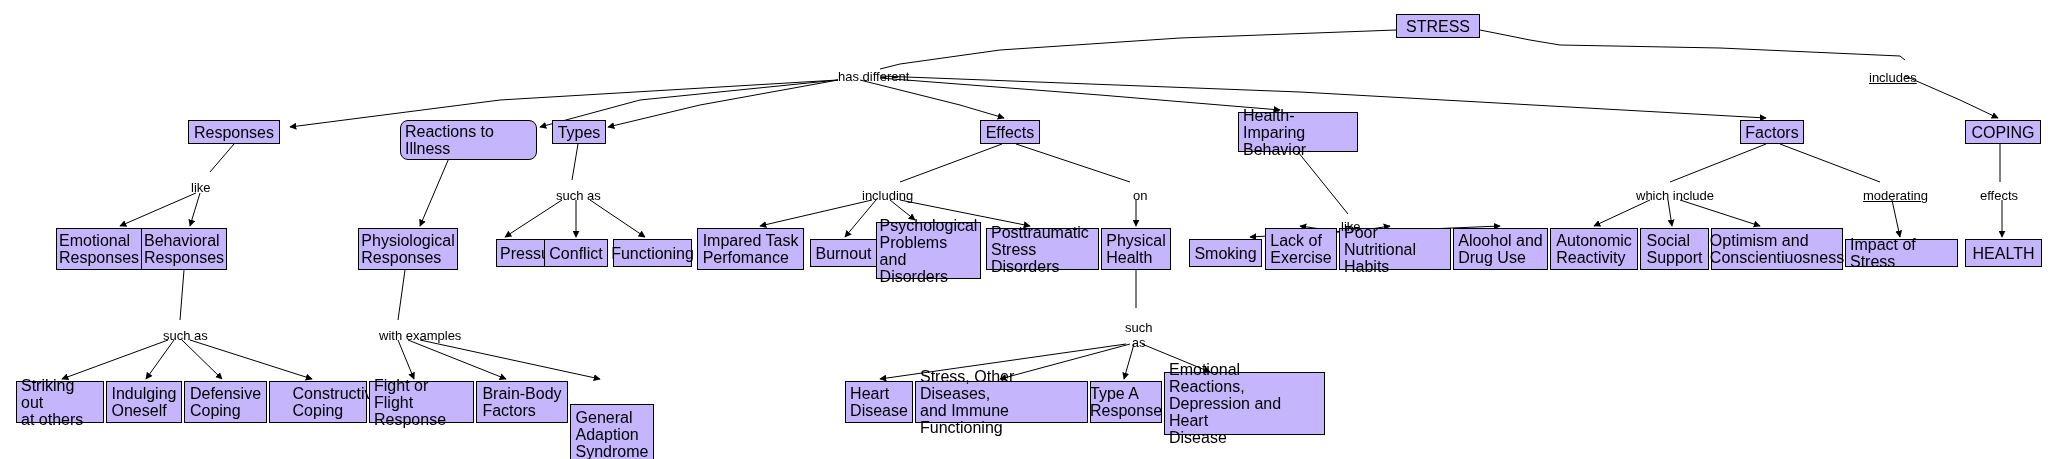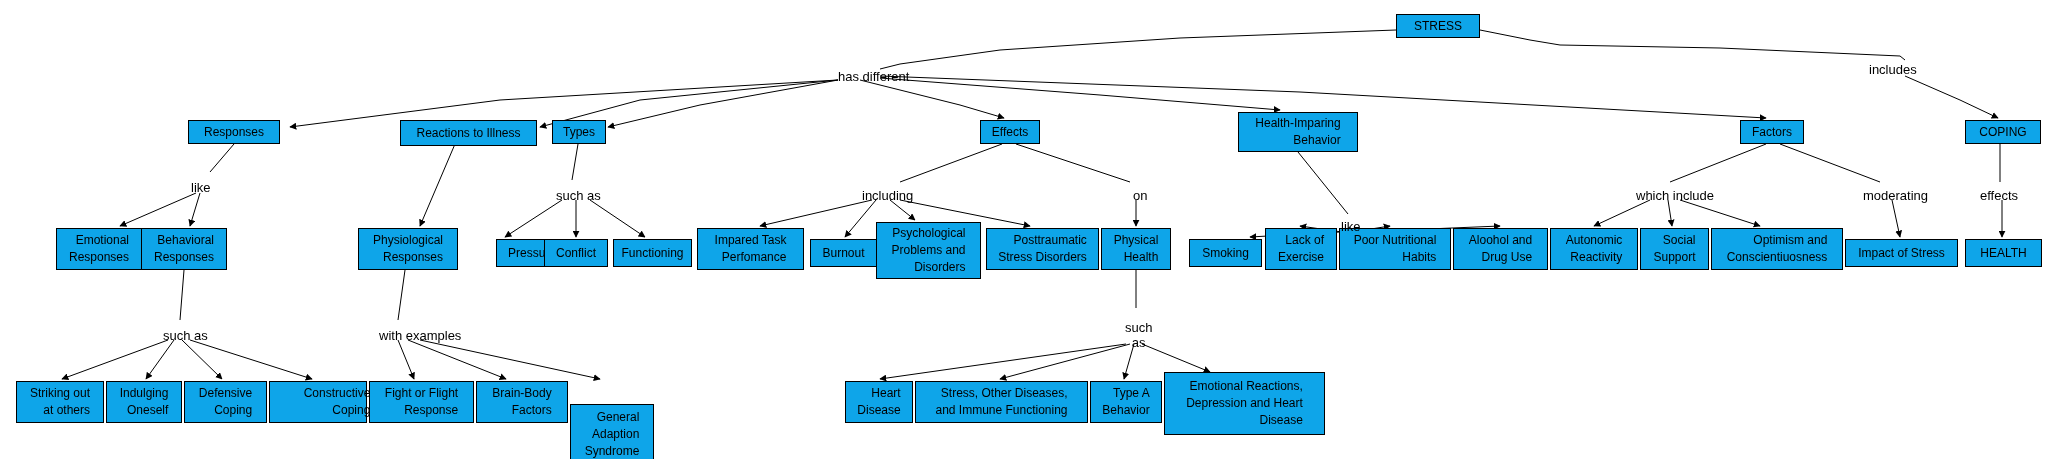--- a/index.html
+++ b/index.html
@@ -21,25 +21,25 @@
     position: absolute;
     left: 0;
     top: 0;
     width: 2051px;
     height: 459px;
   }
   .node {
     position: absolute;
     box-sizing: border-box;
     border: 1px solid #000000;
-    background: #0ea5e9;
+    background: #c4b5fd;
     color: #000000;
-    font-size: 12px;
+    font-size: 16px;
     line-height: 17px;
-    text-align: right;
+    text-align: left;
     display: flex;
     align-items: center;
     justify-content: center;
     padding: 1px 4px;
     white-space: pre-line;
   }
   .linklabel {
     position: absolute;
     font-size: 13px;
     line-height: 15px;
@@ -137,21 +137,21 @@
       <path d="M 1130 344 L 1000 379" marker-end="url(#arrow)"></path>
       <path d="M 1134 344 L 1124 379" marker-end="url(#arrow)"></path>
       <path d="M 1142 344 L 1210 372" marker-end="url(#arrow)"></path>
     </g>
   </svg>
 
   <div id="nodes">
       <div class="node" style="left: 1396px; top: 14px; width: 84px; height: 24px;">STRESS</div>
       <div class="node" style="left: 1965px; top: 120px; width: 76px; height: 24px;">COPING</div>
       <div class="node" style="left: 188px; top: 120px; width: 92px; height: 24px;">Responses</div>
-      <div class="node" style="left: 400px; top: 120px; width: 137px; height: 26px;">Reactions to Illness</div>
+      <div class="node" style="left: 400px; top: 120px; width: 137px; height: 40px; border-radius: 8px;">Reactions to Illness</div>
       <div class="node" style="left: 552px; top: 120px; width: 54px; height: 24px;">Types</div>
       <div class="node" style="left: 980px; top: 120px; width: 60px; height: 24px;">Effects</div>
       <div class="node" style="left: 1238px; top: 112px; width: 120px; height: 40px;">Health-Imparing
 Behavior</div>
       <div class="node" style="left: 1740px; top: 120px; width: 64px; height: 24px;">Factors</div>
       <div class="node" style="left: 56px; top: 228px; width: 86px; height: 42px;">Emotional
 Responses</div>
       <div class="node" style="left: 141px; top: 228px; width: 86px; height: 42px;">Behavioral
 Responses</div>
       <div class="node" style="left: 358px; top: 228px; width: 100px; height: 42px;">Physiological
@@ -197,35 +197,35 @@
       <div class="node" style="left: 476px; top: 381px; width: 92px; height: 42px;">Brain-Body
 Factors</div>
       <div class="node" style="left: 570px; top: 390px; width: 84px; height: 60px; margin-top: 14px;">General
 Adaption
 Syndrome</div>
       <div class="node" style="left: 845px; top: 381px; width: 68px; height: 42px;">Heart
 Disease</div>
       <div class="node" style="left: 915px; top: 381px; width: 173px; height: 42px;">Stress, Other Diseases,
 and Immune Functioning</div>
       <div class="node" style="left: 1090px; top: 381px; width: 72px; height: 42px;">Type A
-Behavior</div>
+Response</div>
       <div class="node" style="left: 1164px; top: 372px; width: 161px; height: 63px;">Emotional Reactions,
 Depression and Heart
 Disease</div>
     </div>
   <div id="labels">
       <div class="linklabel" style="left: 838px; top: 69px;">has different</div>
-      <div class="linklabel" style="left: 1869px; top: 62px;">includes</div>
+      <div class="linklabel" style="left: 1869px; top: 70px; text-decoration: underline;">includes</div>
       <div class="linklabel" style="left: 191px; top: 180px;">like</div>
       <div class="linklabel" style="left: 556px; top: 188px;">such as</div>
       <div class="linklabel" style="left: 862px; top: 188px;">including</div>
       <div class="linklabel" style="left: 1133px; top: 188px;">on</div>
       <div class="linklabel" style="left: 1341px; top: 219px;">like</div>
       <div class="linklabel" style="left: 1636px; top: 188px;">which include</div>
-      <div class="linklabel" style="left: 1863px; top: 188px;">moderating</div>
+      <div class="linklabel" style="left: 1863px; top: 188px; text-decoration: underline;">moderating</div>
       <div class="linklabel" style="left: 1980px; top: 188px;">effects</div>
       <div class="linklabel" style="left: 163px; top: 328px;">such as</div>
       <div class="linklabel" style="left: 379px; top: 328px;">with examples</div>
       <div class="linklabel" style="left: 1125px; top: 320px;">such
 as</div>
     </div>
 
 </div>
 
 </body></html>

